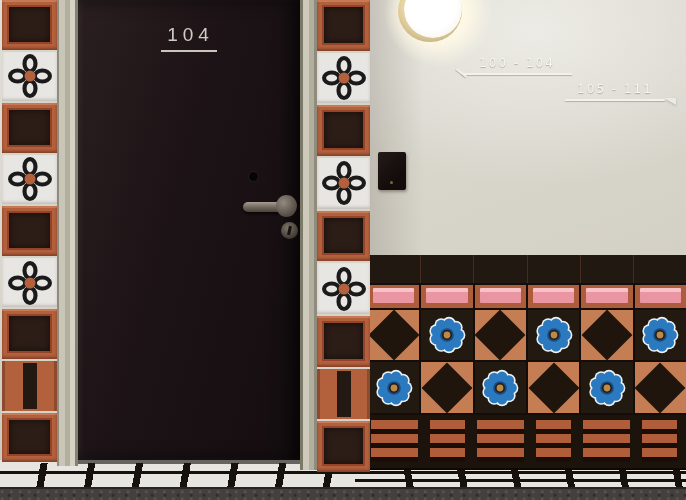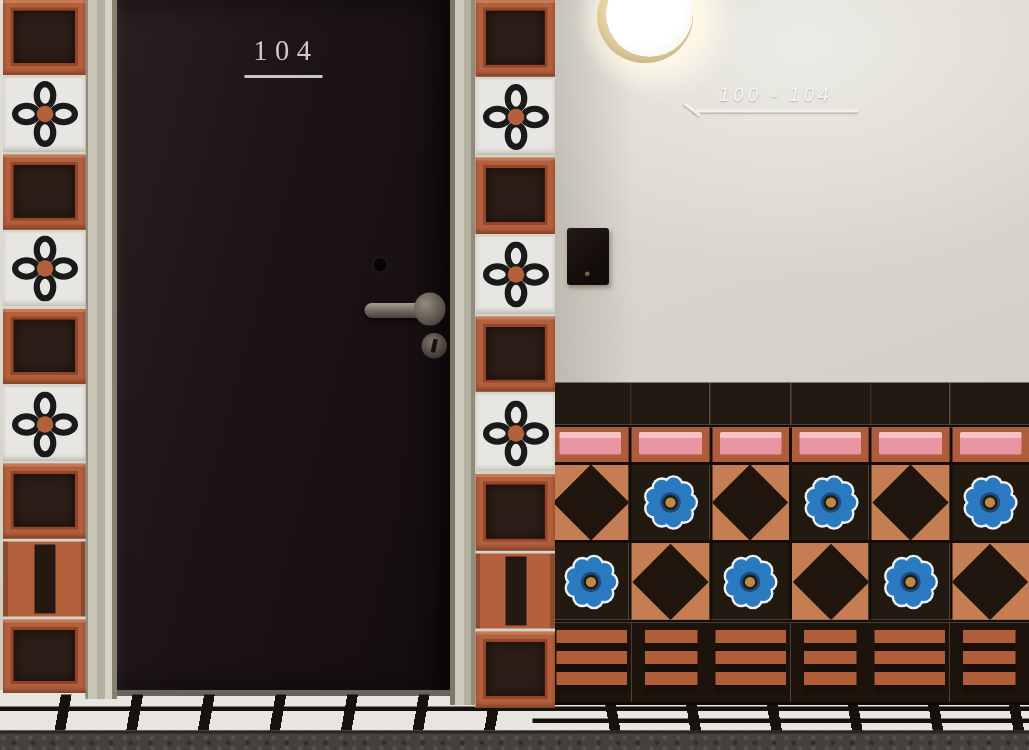--- a/index.html
+++ b/index.html
@@ -35,21 +35,21 @@
   .trim{position:absolute;top:0;z-index:3;}
   #left-trim{left:57px;width:21px;height:466px;
     background:linear-gradient(90deg,#8f8c7d 0 2px,#c9c6b7 2px 8px,#b2af9e 8px 13px,#d6d3c4 13px 18px,#85826f 18px 21px);}
   #right-trim{left:300px;width:17px;height:470px;
     background:linear-gradient(90deg,#7c7968 0 3px,#cdcabb 3px 9px,#b2af9e 9px 14px,#8f8c7d 14px 17px);}
   .door{position:absolute;left:78px;top:0;width:222px;height:460px;z-index:3;
     background:linear-gradient(105deg,#2a1e20 0%,#1c1316 45%,#140d0f 100%);
     box-shadow:inset -10px 0 16px rgba(0,0,0,.6), inset 3px 0 6px rgba(255,255,255,.05);}
   .door-number-wrap{position:absolute;left:0;right:0;top:24px;text-align:center;}
   .door-number{display:inline-block;color:#cfccc6;font-size:19px;letter-spacing:5px;
-    font-family:Liberation Serif, serif;
+    font-family:Liberation Sans, sans-serif;
     border-bottom:2px solid #c9c6c0;padding:0 3px 4px 6px;}
   .peephole{position:absolute;left:171px;top:172px;width:9px;height:9px;border-radius:50%;
     background:#060404;box-shadow:0 0 2px rgba(255,255,255,.15);}
   .handle-bar{position:absolute;left:165px;top:202px;width:45px;height:10px;border-radius:5px;
     background:linear-gradient(180deg,#a89e93 0%,#6e655b 55%,#4a423b 100%);
     box-shadow:0 2px 3px rgba(0,0,0,.6);}
   .handle-rosette{position:absolute;left:198px;top:195px;width:21px;height:22px;border-radius:50%;
     background:radial-gradient(circle at 35% 35%,#938a7f,#4e463f 75%);}
   .lock-cylinder{position:absolute;left:203px;top:222px;width:17px;height:17px;border-radius:50%;
     background:radial-gradient(circle at 40% 35%,#7d7468,#3c352f 75%);}
@@ -62,21 +62,21 @@
     background:linear-gradient(140deg,#d9bb70 10%,#9c7f35 80%);}
   .lamp-globe{position:absolute;left:404px;top:-19px;width:58px;height:57px;border-radius:50%;z-index:2;
     background:radial-gradient(circle at 45% 40%,#ffffff 55%,#f3edde 100%);
     box-shadow:0 0 20px 8px rgba(255,248,228,.75);}
 
   
   .sign-title{position:absolute;left:505px;top:8px;width:130px;text-align:center;z-index:2;
     font-family:"Liberation Serif",serif;font-weight:bold;font-size:24px;letter-spacing:1px;color:#fbfaf6;
     text-shadow:0 1px 1px rgba(125,118,105,.55), 0 -1px 0 rgba(255,255,255,.85);}
   .sign{position:absolute;z-index:2;}
-  #sign-left{left:462px;top:56px;width:110px;font-style:italic;}
+  #sign-left{left:462px;top:56px;width:110px;}
   #sign-right{left:565px;top:82px;width:100px;}
   .sign-text{font-family:"DejaVu Sans","Liberation Sans",sans-serif;font-size:12px;letter-spacing:2px;
     color:#f7f6f3;text-align:center;text-shadow:0 1px 1px rgba(125,118,105,.5);}
   .sign-line{margin-top:3px;height:2px;background:#f2f1ec;box-shadow:0 1px 1px rgba(125,118,105,.45);}
   .sign-arrow-left{position:absolute;left:-7px;top:16px;width:13px;height:2px;background:#f2f1ec;
     transform:rotate(38deg);box-shadow:0 1px 1px rgba(125,118,105,.45);}
   .sign-arrow-right{position:absolute;right:-11px;top:16px;width:0;height:0;
     border-top:7px solid #eceae4;border-left:12px solid transparent;
     filter:drop-shadow(0 1px 1px rgba(125,118,105,.4));}
 
@@ -266,20 +266,25 @@
     </div>
 
   <div class="lamp-glow"></div>
   <div class="lamp-brass"></div>
   <div class="lamp-globe"></div>
 
   <div class="sign" id="sign-left">
     <div class="sign-text">100 - 104</div>
     <div class="sign-line"></div>
     <div class="sign-arrow-left"></div>
+  </div>
+  <div class="sign" id="sign-right">
+    <div class="sign-text">105 - 111</div>
+    <div class="sign-line"></div>
+    <div class="sign-arrow-right"></div>
   </div>
 
   <div class="card-reader">
     <div class="reader-led"></div>
   </div>
 
   <div class="wainscot" id="wainscot">
       <div class="w-row row-dark">
         <div class="cell cell-dark"></div>
         <div class="cell cell-dark"></div>

